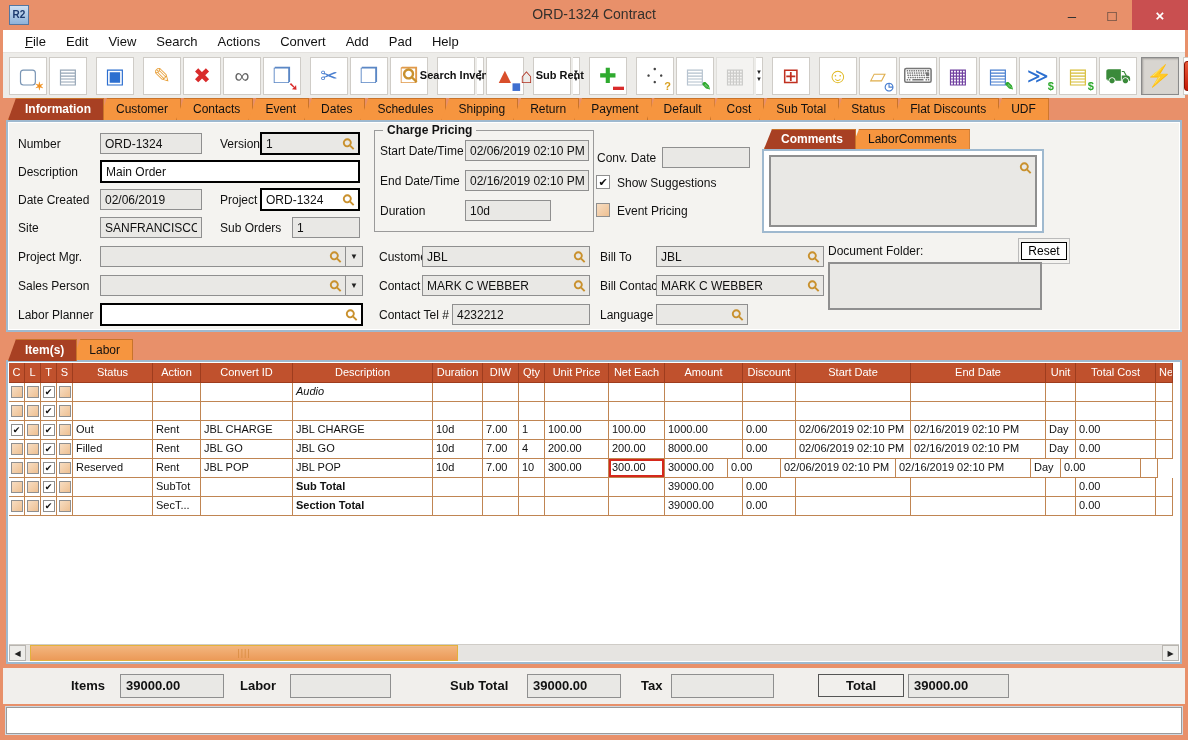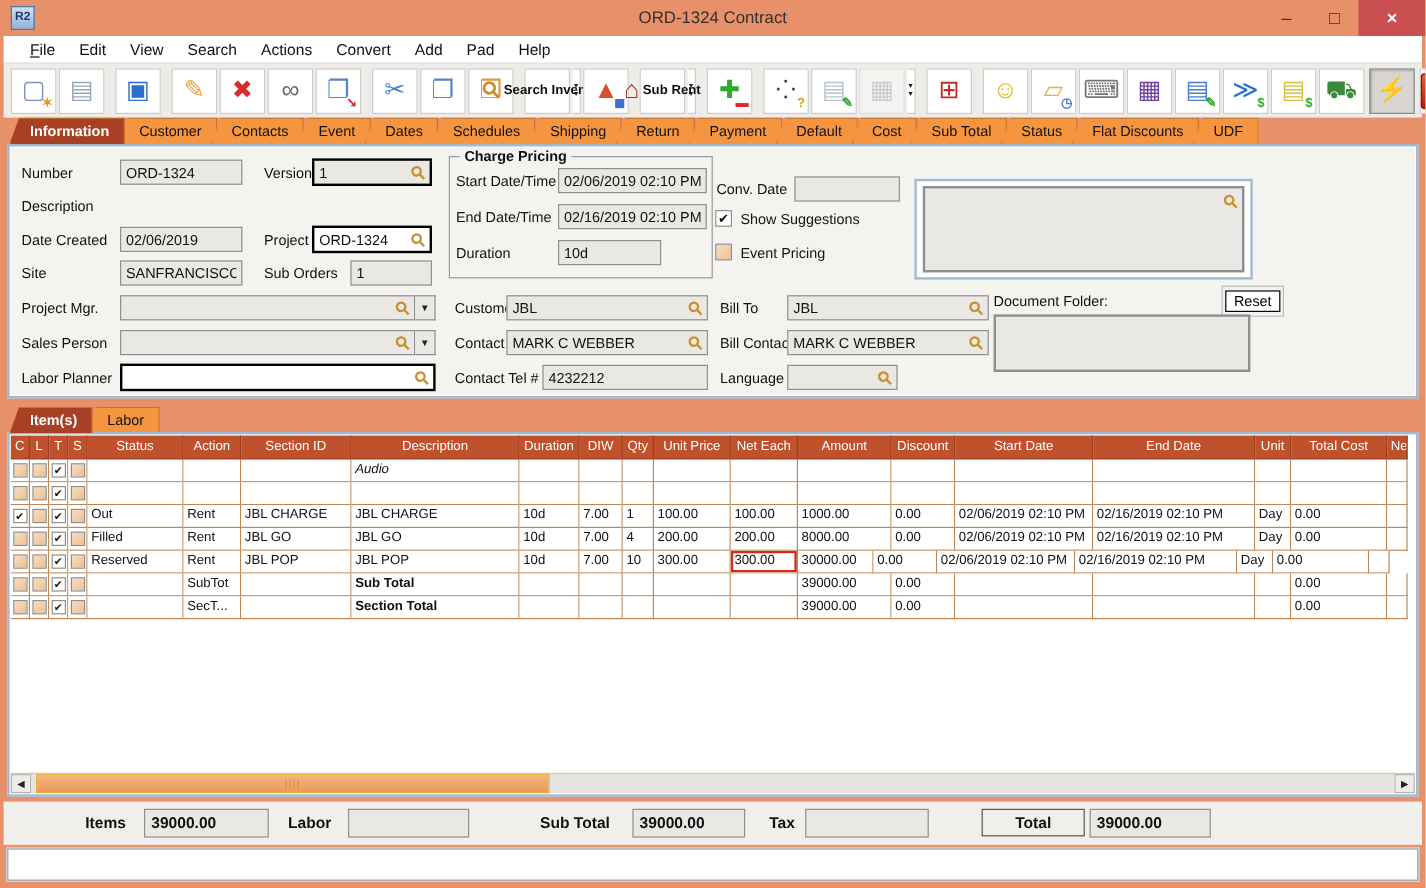--- a/index.html
+++ b/index.html
@@ -275,20 +275,23 @@
     <div class="fld" style="left:92px;top:11px;width:102px">
         <span class="v">ORD-1324</span>
       </div>
     <div class="lbl" style="left:212px;top:15px">Version</div>
     <div class="fld graydark" style="left:252px;top:10px;width:100px">
         <span class="v">1</span>
         <span class="mag">⚲</span>
       </div>
 
     <div class="lbl" style="left:10px;top:43px">Description</div>
+    <div class="fld edit" style="left:92px;top:38px;width:260px">
+        <span class="v">Main Order</span>
+      </div>
 
     <div class="lbl" style="left:10px;top:71px">Date Created</div>
     <div class="fld" style="left:92px;top:67px;width:102px">
         <span class="v">02/06/2019</span>
       </div>
     <div class="lbl" style="left:212px;top:71px">Project</div>
     <div class="fld edit" style="left:252px;top:66px;width:100px">
         <span class="v">ORD-1324</span>
         <span class="mag">⚲</span>
       </div>
@@ -374,20 +377,24 @@
     <div class="lbl" style="left:371px;top:186px">Contact Tel #</div>
     <div class="fld" style="left:444px;top:182px;width:138px">
         <span class="v">4232212</span>
       </div>
     <div class="lbl" style="left:592px;top:186px">Language</div>
     <div class="fld" style="left:648px;top:182px;width:92px">
         <span class="v"></span>
         <span class="mag">⚲</span>
       </div>
 
+    <div class="tabstrip" id="comment-tabs" style="left:756px;top:7px">
+        <div class="tab active">Comments</div>
+        <div class="tab">LaborComments</div>
+      </div>
     <div class="comments-outer">
       <div class="comments-box">
         <span class="v"></span>
         <span class="mag">⚲</span>
       </div>
     </div>
     <div class="lbl" style="left:820px;top:122px">Document Folder:</div>
     <div class="reset-wrap">
       <button class="reset-btn">Reset</button>
     </div>
@@ -401,21 +408,21 @@
 
   <div class="panel grid-panel">
     <div id="grid">
         <div class="grow head">
           <div class="gc" style="width: 16px;">C</div>
           <div class="gc" style="width: 16px;">L</div>
           <div class="gc" style="width: 16px;">T</div>
           <div class="gc" style="width: 16px;">S</div>
           <div class="gc" style="width: 80px;">Status</div>
           <div class="gc" style="width: 48px;">Action</div>
-          <div class="gc" style="width: 92px;">Section ID</div>
+          <div class="gc" style="width: 92px;">Convert ID</div>
           <div class="gc" style="width: 140px;">Description</div>
           <div class="gc" style="width: 50px;">Duration</div>
           <div class="gc" style="width: 36px;">DIW</div>
           <div class="gc" style="width: 26px;">Qty</div>
           <div class="gc" style="width: 64px;">Unit Price</div>
           <div class="gc" style="width: 56px;">Net Each</div>
           <div class="gc" style="width: 78px;">Amount</div>
           <div class="gc" style="width: 53px;">Discount</div>
           <div class="gc" style="width: 115px;">Start Date</div>
           <div class="gc" style="width: 135px;">End Date</div>

